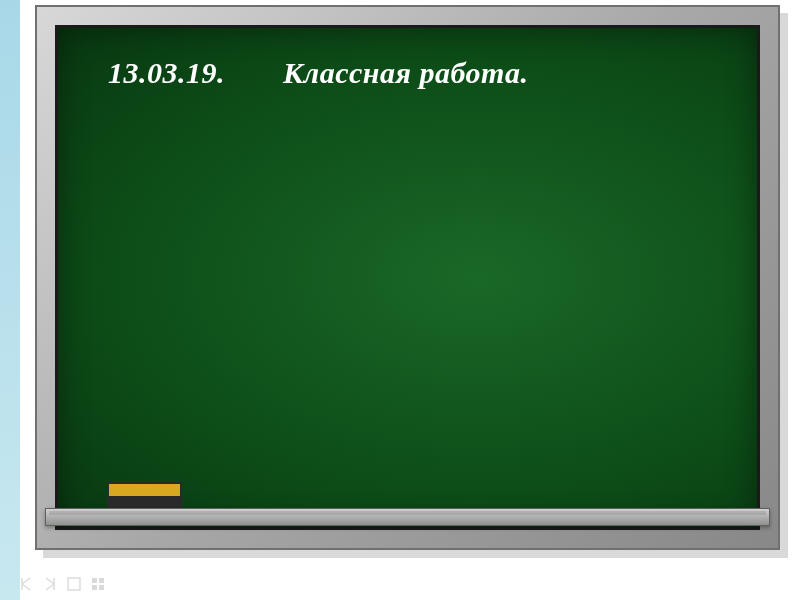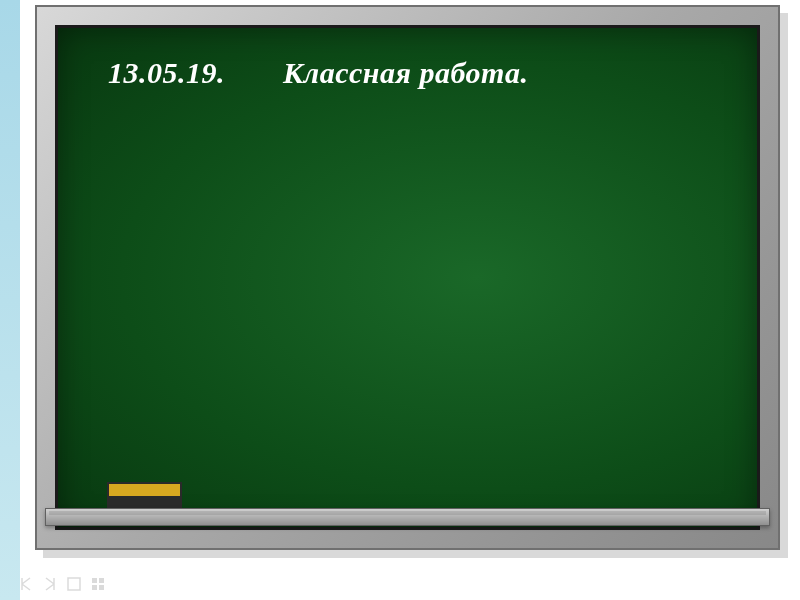--- a/index.html
+++ b/index.html
@@ -130,21 +130,21 @@
 </head>
 <body>
 
 <div class="bg-overlay"></div>
 
 <div class="chalkboard-container">
   <div class="chalkboard-shadow"></div>
   <div class="chalkboard-frame">
     <div class="chalkboard">
       <div class="chalk-text">
-        <span class="date">13.05.19.</span><span>Классная работа.</span>
+        <span class="date">13.03.19.</span><span>Классная работа.</span>
       </div>
     </div>
   </div>
   <div class="eraser">
     <div class="eraser-top"></div>
     <div class="eraser-bottom"></div>
   </div>
   <div class="ledge">
     <div class="ledge-inner"></div>
   </div>

